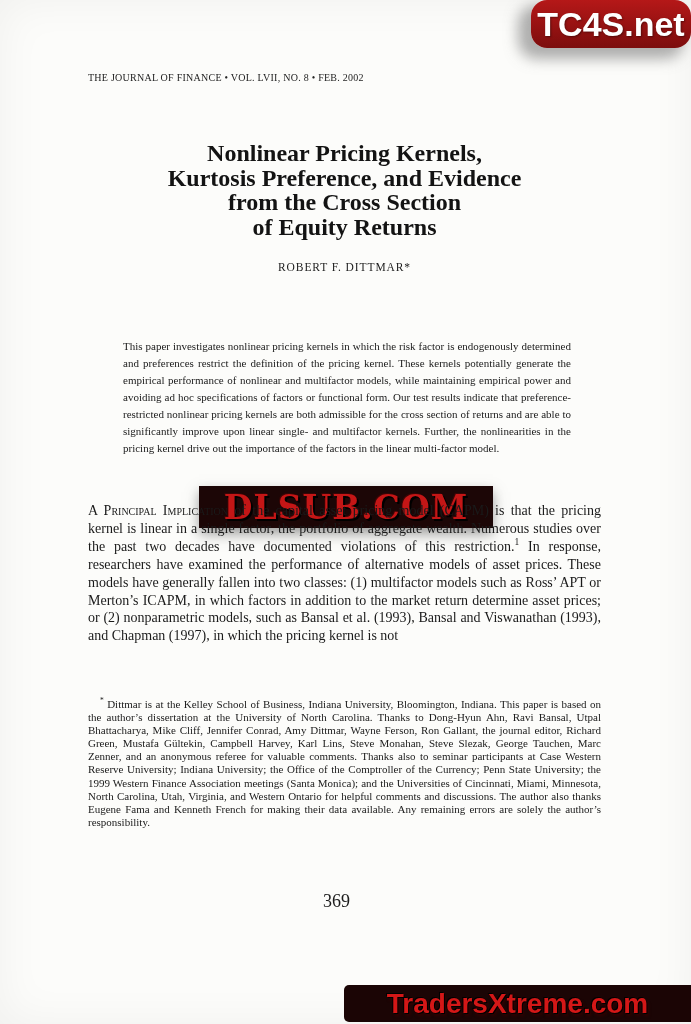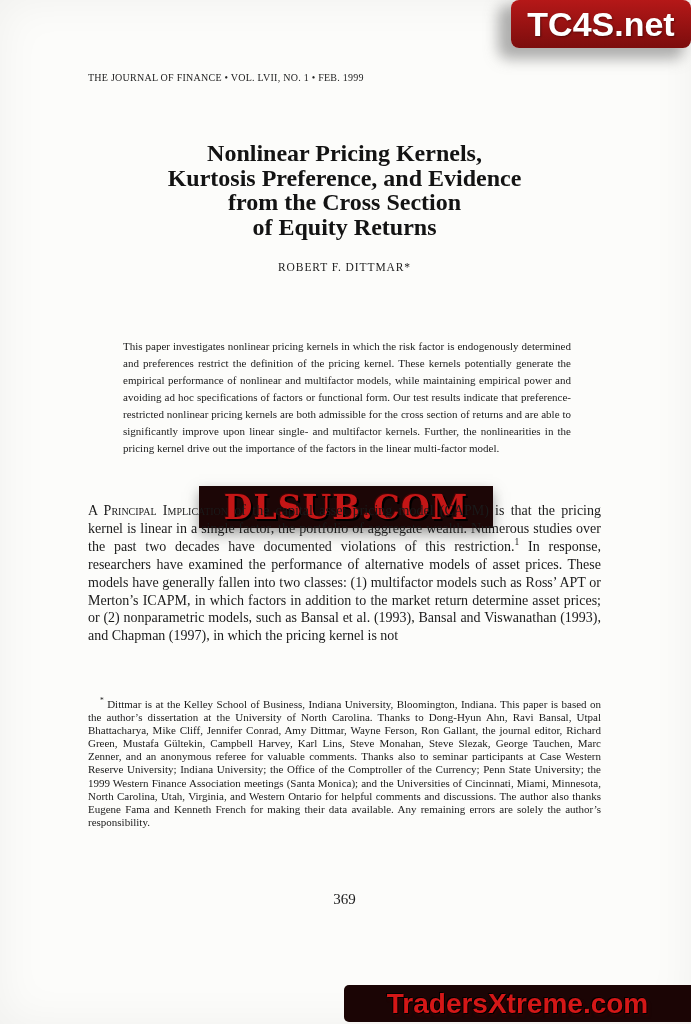--- a/index.html
+++ b/index.html
@@ -10,23 +10,23 @@
     background: #fcfcfa;
     font-family: "Liberation Serif", serif;
     color: #1c1c1c;
     overflow: hidden;
     box-shadow: inset 0 0 45px rgba(0,0,0,0.05);
   }
 
   
   .wm-top {
     position: absolute; top: 0; right: 0;
-    width: 180px; height: 48px;
+    width: 160px; height: 48px;
     background: linear-gradient(#b51818, #7c0d0d);
-    border-radius: 8px;
+    border-radius: 16px;
     display: flex; align-items: center; justify-content: center;
     box-shadow: -10px 8px 14px 3px rgba(110,110,110,0.55);
   }
   .wm-top span {
     color: #ffffff;
     font-family: "Liberation Sans", sans-serif;
     font-weight: bold; font-size: 34px;
     text-shadow: 1px 1px 2px rgba(0,0,0,0.4);
   }
   .wm-mid {
@@ -84,42 +84,42 @@
     font-size: 14px; line-height: 17.9px; text-align: justify; color: #1a1a1a;
   }
   .smallcaps { font-variant: small-caps; }
   sup { font-size: 0.68em; line-height: 0; }
   .footnotes {
     position: absolute; top: 698px; left: 88px; width: 513px;
     font-size: 11px; line-height: 13.1px; text-align: justify; color: #202020;
   }
   .footnotes p { margin: 0; text-indent: 12px; }
   .page-num {
-    position: absolute; top: 891px; left: 88px; width: 513px;
-    text-align: center; font-size: 15px;
+    position: absolute; top: 891px; left: 80px; width: 513px;
+    text-align: center; font-size: 18px;
   }
 </style>
 </head>
 <body>
 
 <div class="page">
 
   <div class="wm-top">
     <span>TC4S.net</span>
   </div>
 
   <div class="wm-mid">
     <span>DLSUB.COM</span>
   </div>
 
   <div class="wm-bottom">
     <span>TradersXtreme.com</span>
   </div>
 
-  <div class="journal-line">THE JOURNAL OF FINANCE • VOL. LVII, NO. 1 • FEB. 1999</div>
+  <div class="journal-line">THE JOURNAL OF FINANCE • VOL. LVII, NO. 8 • FEB. 2002</div>
 
   <div class="title">
     <div>Nonlinear Pricing Kernels,</div>
     <div>Kurtosis Preference, and Evidence</div>
     <div>from the Cross Section</div>
     <div>of Equity Returns</div>
   </div>
 
   <div class="author">ROBERT F. DITTMAR*</div>
 

